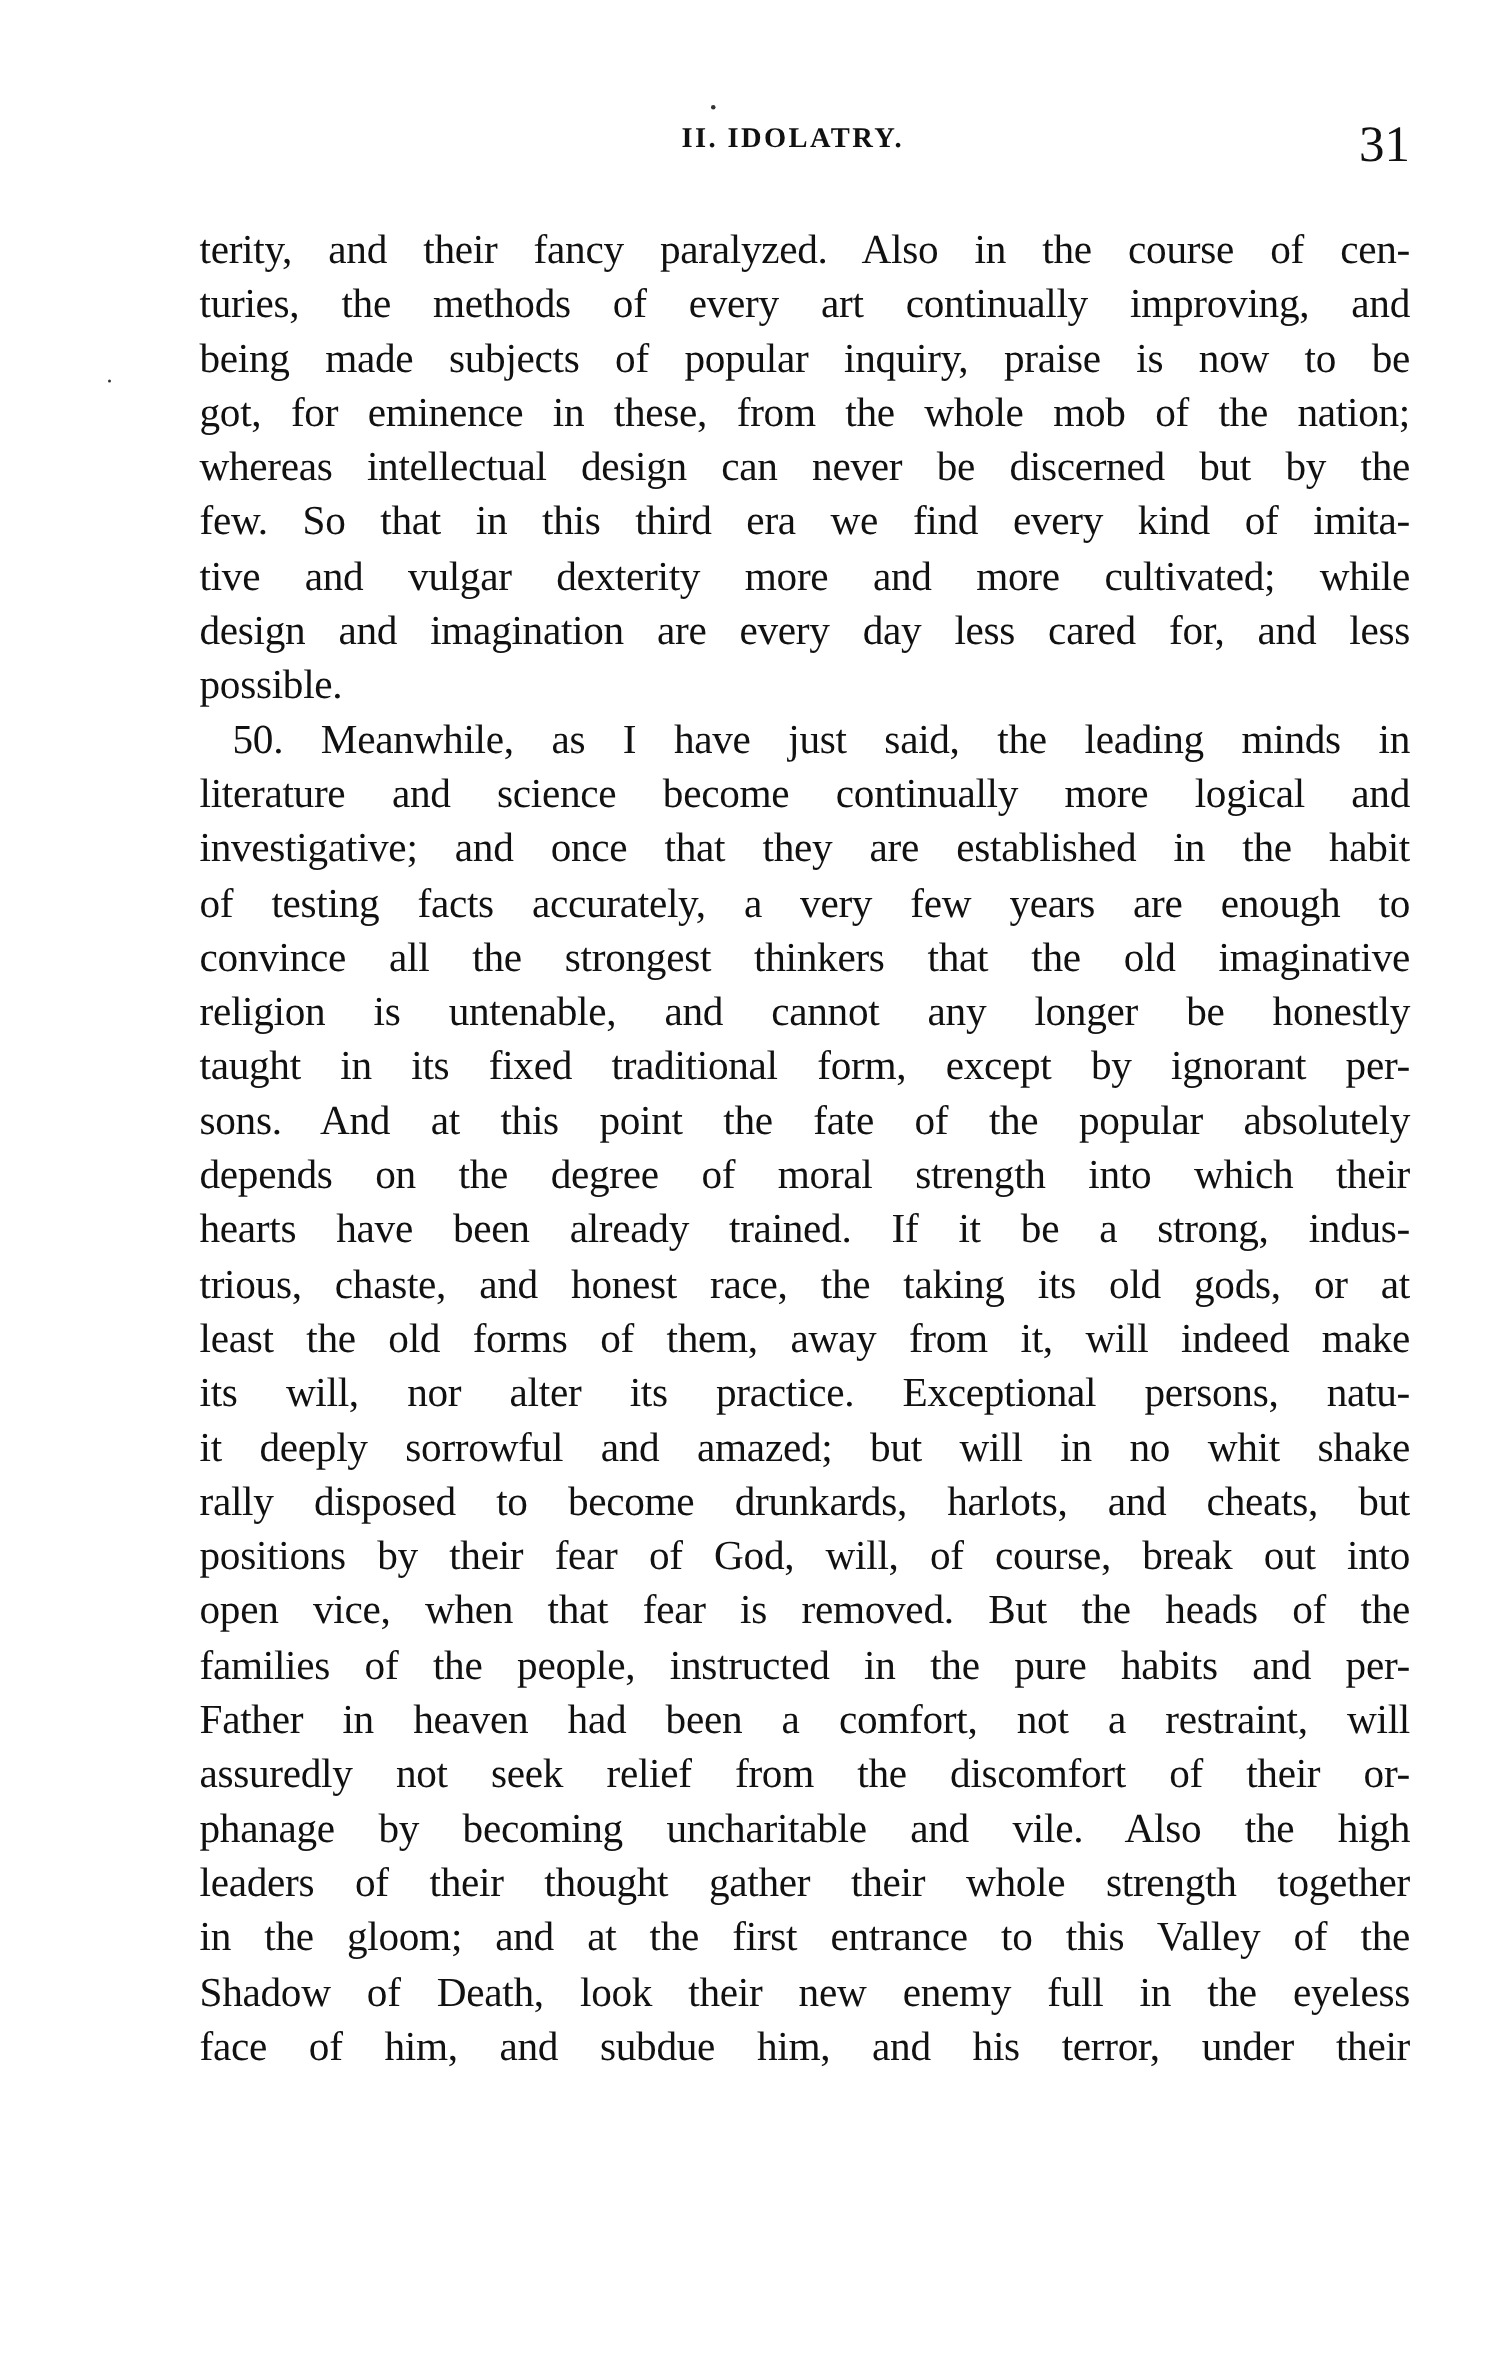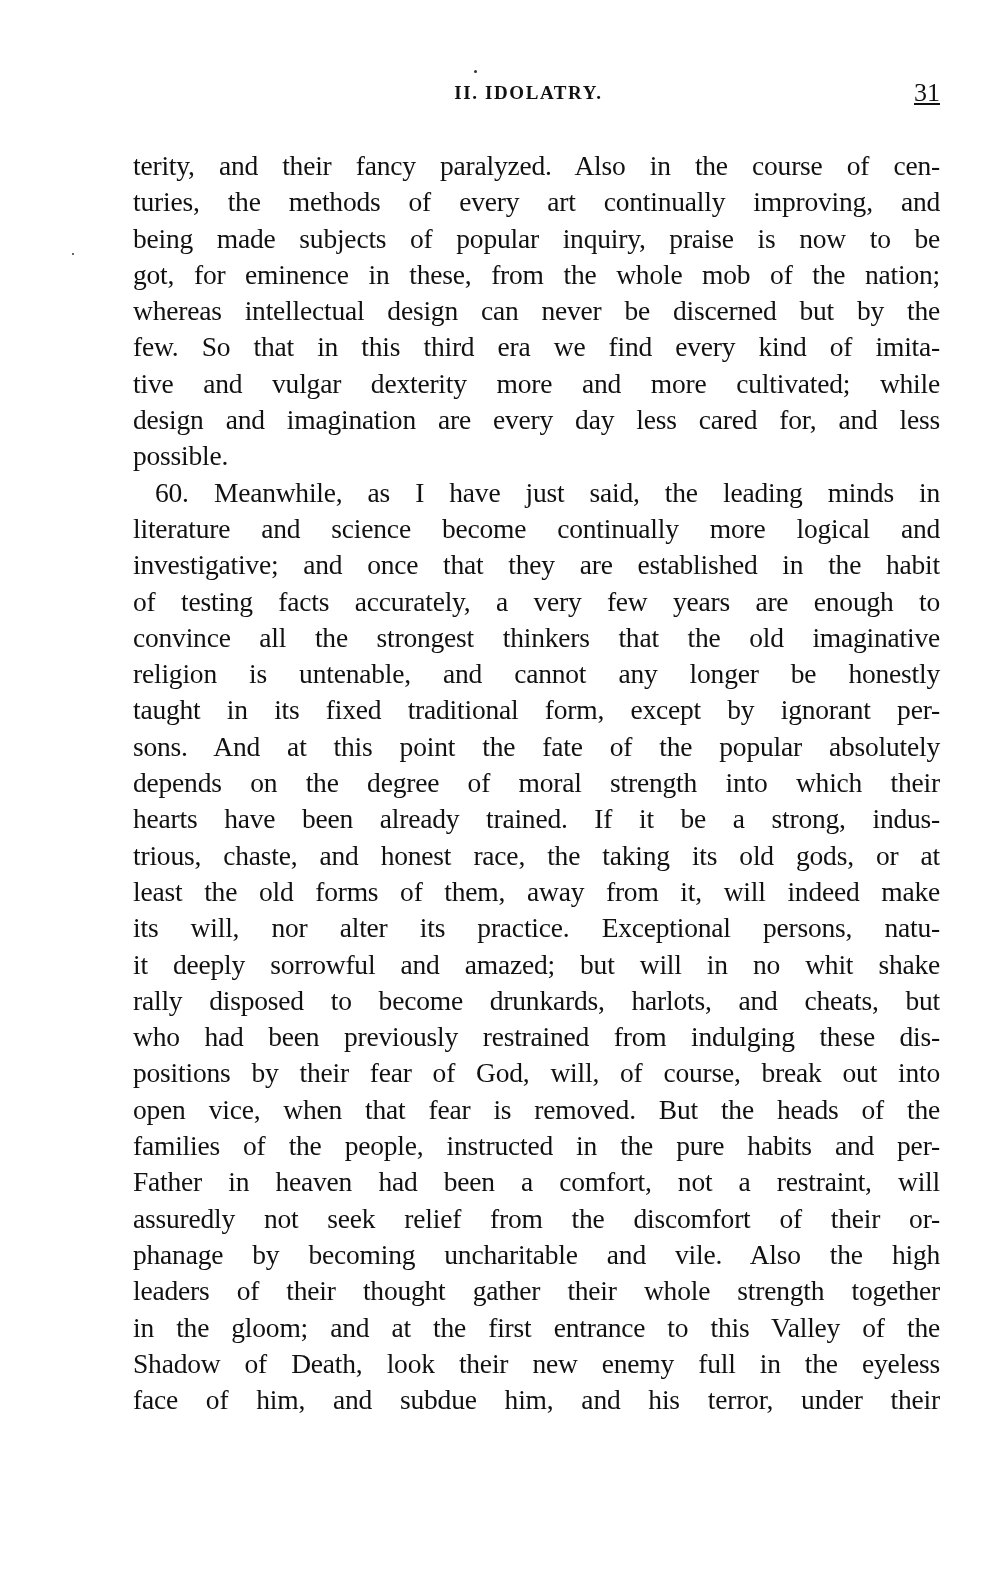--- a/index.html
+++ b/index.html
@@ -35,22 +35,21 @@
       top: 4px;
       font-size: 19px;
       letter-spacing: 1.6px;
       font-variant: small-caps;
       font-weight: bold;
     }
     .page-number {
       position: absolute;
       right: 0;
       top: 0;
-      font-size: 26px;
-      text-decoration: underline;
+      font-size: 34px;
     }
     .speck {
       position: absolute;
       width: 3px; height: 3px;
       background: #333;
       border-radius: 50%;
     }
     .body-text {
       position: absolute;
       left: 107px;
@@ -95,36 +94,35 @@
       <span class="line">turies, the methods of every art continually improving, and</span>
       <span class="line">being made subjects of popular inquiry, praise is now to be</span>
       <span class="line">got, for eminence in these, from the whole mob of the nation;</span>
       <span class="line">whereas intellectual design can never be discerned but by the</span>
       <span class="line">few.  So that in this third era we find every kind of imita-</span>
       <span class="line">tive and vulgar dexterity more and more cultivated; while</span>
       <span class="line">design and imagination are every day less cared for, and less</span>
       <span class="line last">possible.</span>
     </div>
     <div>
-      <span class="line indent">60. Meanwhile, as I have just said, the leading minds in</span>
+      <span class="line indent">50. Meanwhile, as I have just said, the leading minds in</span>
       <span class="line">literature and science become continually more logical and</span>
       <span class="line">investigative; and once that they are established in the habit</span>
       <span class="line">of testing facts accurately, a very few years are enough to</span>
       <span class="line">convince all the strongest thinkers that the old imaginative</span>
       <span class="line">religion is untenable, and cannot any longer be honestly</span>
       <span class="line">taught in its fixed traditional form, except by ignorant per-</span>
       <span class="line">sons.  And at this point the fate of the popular absolutely</span>
       <span class="line">depends on the degree of moral strength into which their</span>
       <span class="line">hearts have been already trained.  If it be a strong, indus-</span>
       <span class="line">trious, chaste, and honest race, the taking its old gods, or at</span>
       <span class="line">least the old forms of them, away from it, will indeed make</span>
       <span class="line">its will, nor alter its practice.  Exceptional persons, natu-</span>
       <span class="line">it deeply sorrowful and amazed; but will in no whit shake</span>
       <span class="line">rally disposed to become drunkards, harlots, and cheats, but</span>
-      <span class="line">who had been previously restrained from indulging these dis-</span>
       <span class="line">positions by their fear of God, will, of course, break out into</span>
       <span class="line">open vice, when that fear is removed.  But the heads of the</span>
       <span class="line">families of the people, instructed in the pure habits and per-</span>
       <span class="line">Father in heaven had been a comfort, not a restraint, will</span>
       <span class="line">assuredly not seek relief from the discomfort of their or-</span>
       <span class="line">phanage by becoming uncharitable and vile.  Also the high</span>
       <span class="line">leaders of their thought gather their whole strength together</span>
       <span class="line">in the gloom; and at the first entrance to this Valley of the</span>
       <span class="line">Shadow of Death, look their new enemy full in the eyeless</span>
       <span class="line">face of him, and subdue him, and his terror, under their</span>

